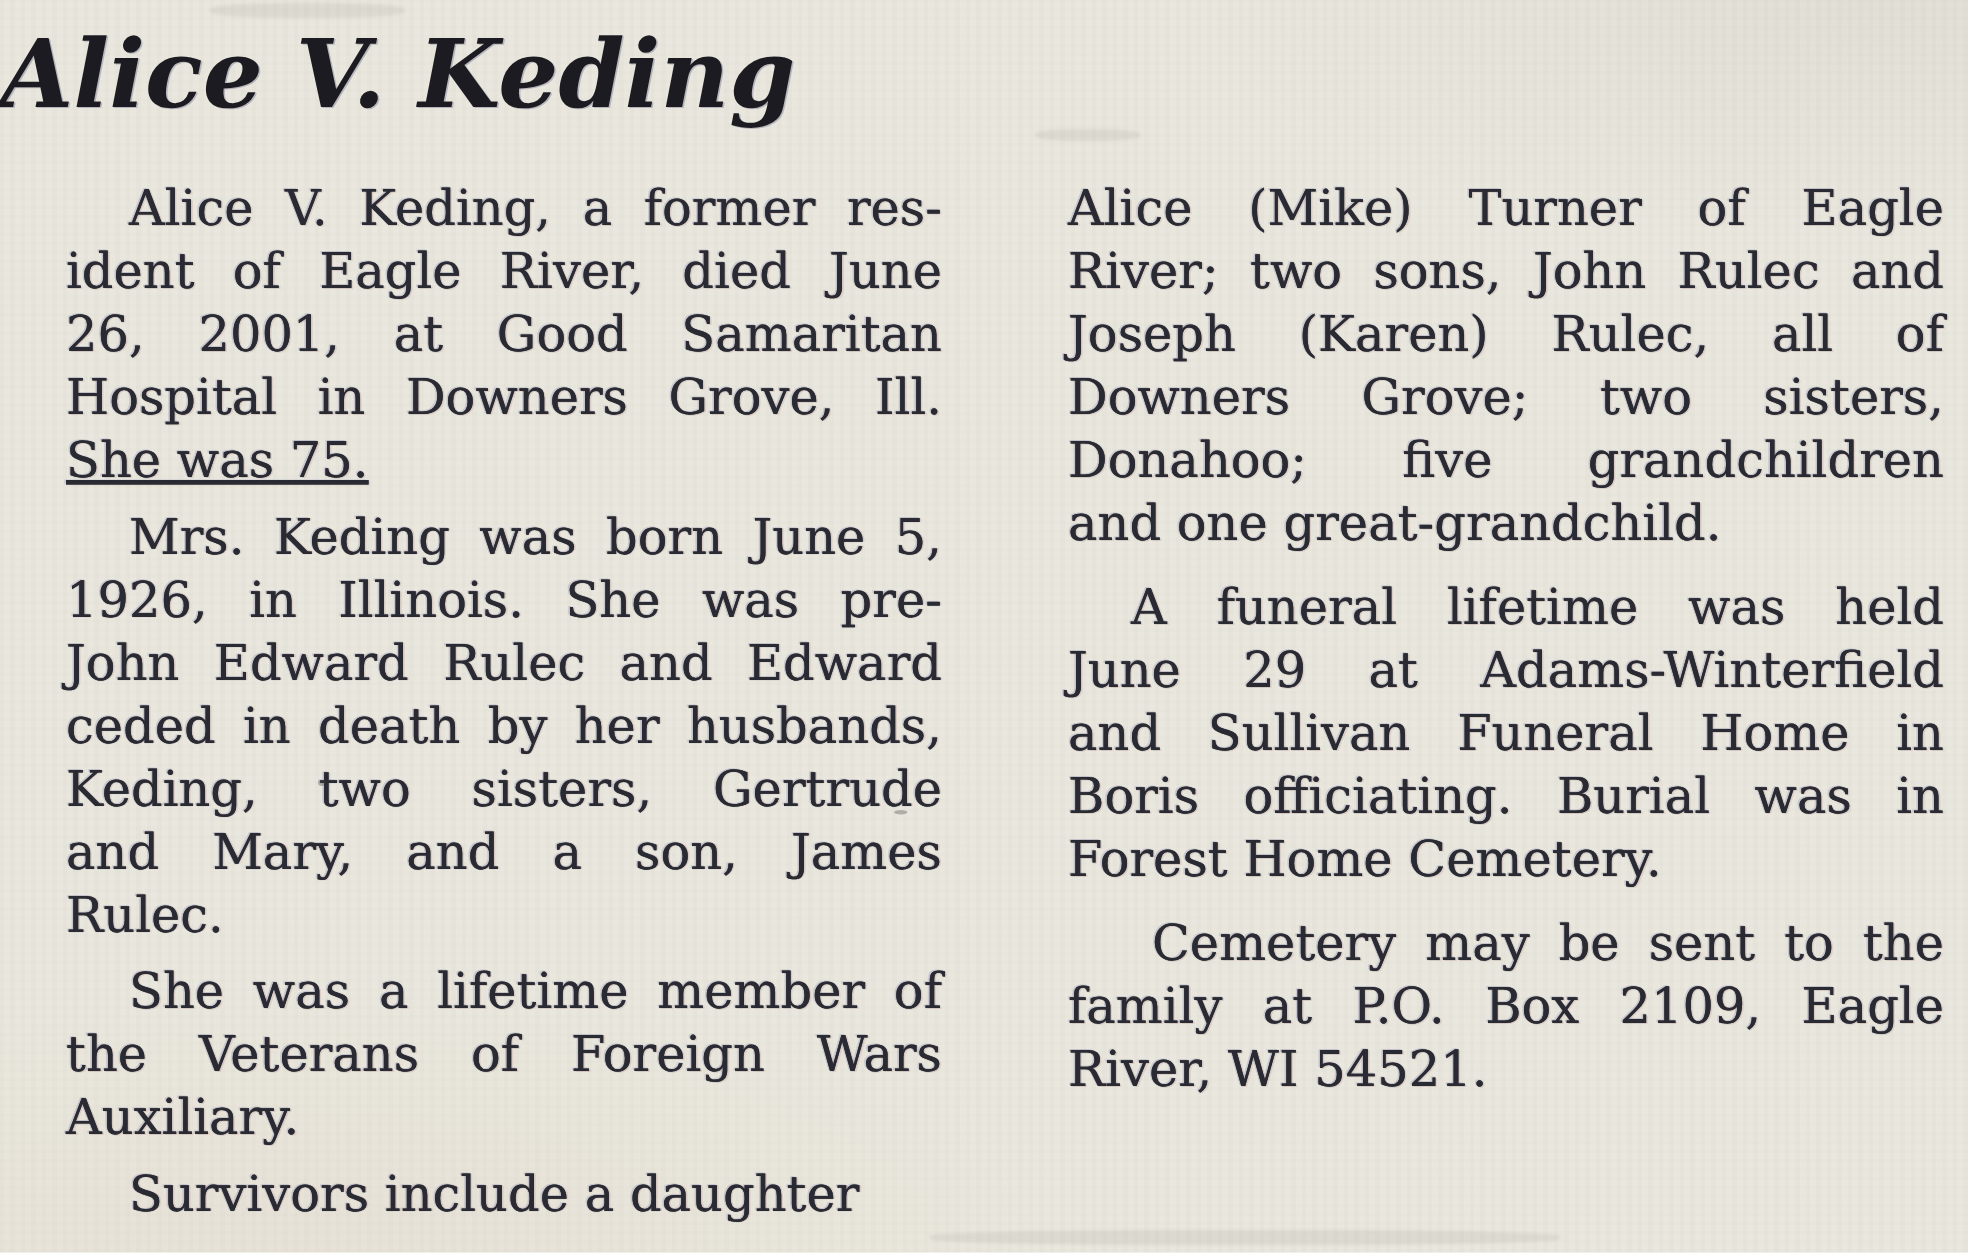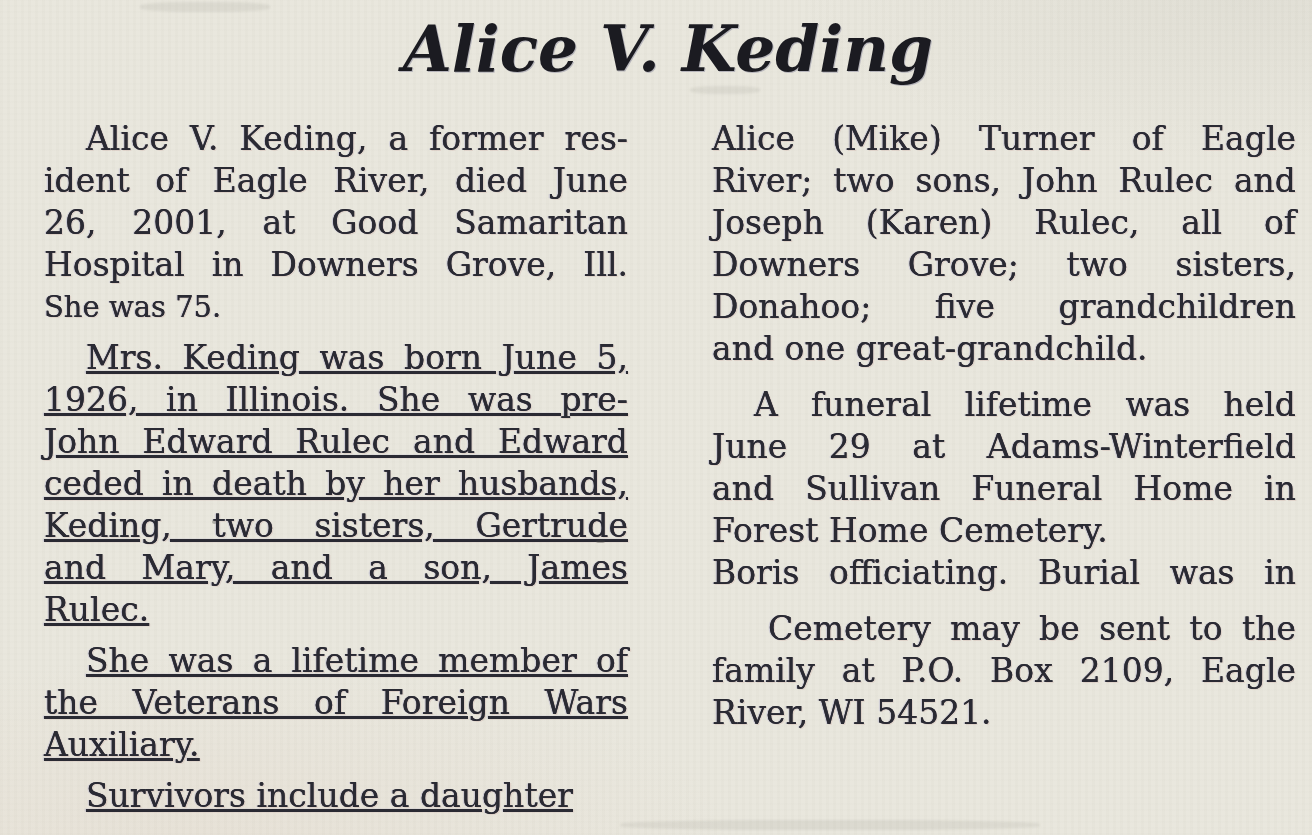--- a/index.html
+++ b/index.html
@@ -16,54 +16,52 @@
     overflow: hidden;
     font-family: "DejaVu Serif", serif;
     color: var(--ink, #2a2a33);
   }
   .headline {
     position: absolute;
     top: 12px;
     left: 0;
     width: 1264px;
     margin: 0;
-    text-align: center;
     font-size: 63px;
     font-weight: bold;
     font-style: italic;
     color: var(--headline-ink, #1b1b21);
     letter-spacing: 0px;
     text-shadow: 1px 1px 0 rgba(40,40,90,0.25);
-    padding-left: 36px;
   }
   .column {
     position: absolute;
     top: 118px;
     width: 620px;
   }
   .column-left  { left: 8px;   }
   .column-right { left: 676px; }
   .para { margin: 0; }
-  .column-left  .para + .para { margin-top: 9px; text-decoration: underline; }
+  .column-left  .para + .para { margin-top: 9px; }
   .column-right .para + .para { margin-top: 14px; }
   .line {
     height: 42px;
     line-height: 42px;
     font-size: 33px;
     text-align: justify;
     text-align-last: justify;
     white-space: nowrap;
     text-shadow:
       0 0 0.5px currentColor,
       1.2px 0.6px 0 rgba(150,50,50,0.10),
       -1.2px -0.4px 0 rgba(50,50,160,0.14);
     margin-left: 36px;
   }
   .line.last { text-align-last: left; }
-  .line.small { font-size: 29px; }
+  .line.small { font-size: 33px; text-decoration: underline; }
   .para.indent .line:first-child { padding-left: 42px; }
   .para.indent-lg .line:first-child { padding-left: 56px; }
   
   .speck {
     position: absolute;
     border-radius: 50%;
     background: rgba(70,70,65,0.35);
   }
   .smudge {
     position: absolute;
@@ -111,22 +109,22 @@
         <div class="line">River; two sons, John Rulec and</div>
         <div class="line">Joseph (Karen) Rulec, all of</div>
         <div class="line">Downers Grove; two sisters,</div>
         <div class="line">Donahoo; five grandchildren</div>
         <div class="line last">and one great-grandchild.</div>
       </div>
       <div class="para indent">
         <div class="line">A funeral lifetime was held</div>
         <div class="line">June 29 at Adams-Winterfield</div>
         <div class="line">and Sullivan Funeral Home in</div>
+        <div class="line">Boris officiating. Burial was in</div>
         <div class="line last">Forest Home Cemetery.</div>
-        <div class="line">Boris officiating. Burial was in</div>
       </div>
       <div class="para indent indent-lg">
         <div class="line">Cemetery may be sent to the</div>
         <div class="line">family at P.O. Box 2109, Eagle</div>
         <div class="line last">River, WI 54521.</div>
       </div>
     </div>
 
   <div class="smudge" style="left:140px; top:2px;  width:130px; height:10px;"></div>
   <div class="smudge" style="left:690px; top:86px; width:70px;  height:8px;"></div>

